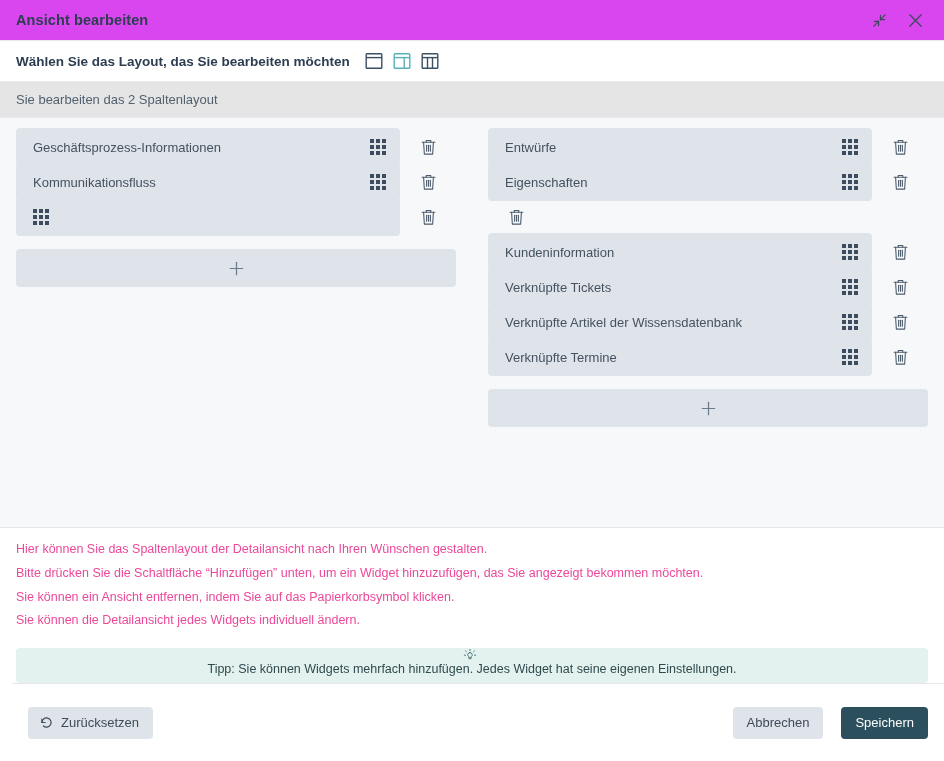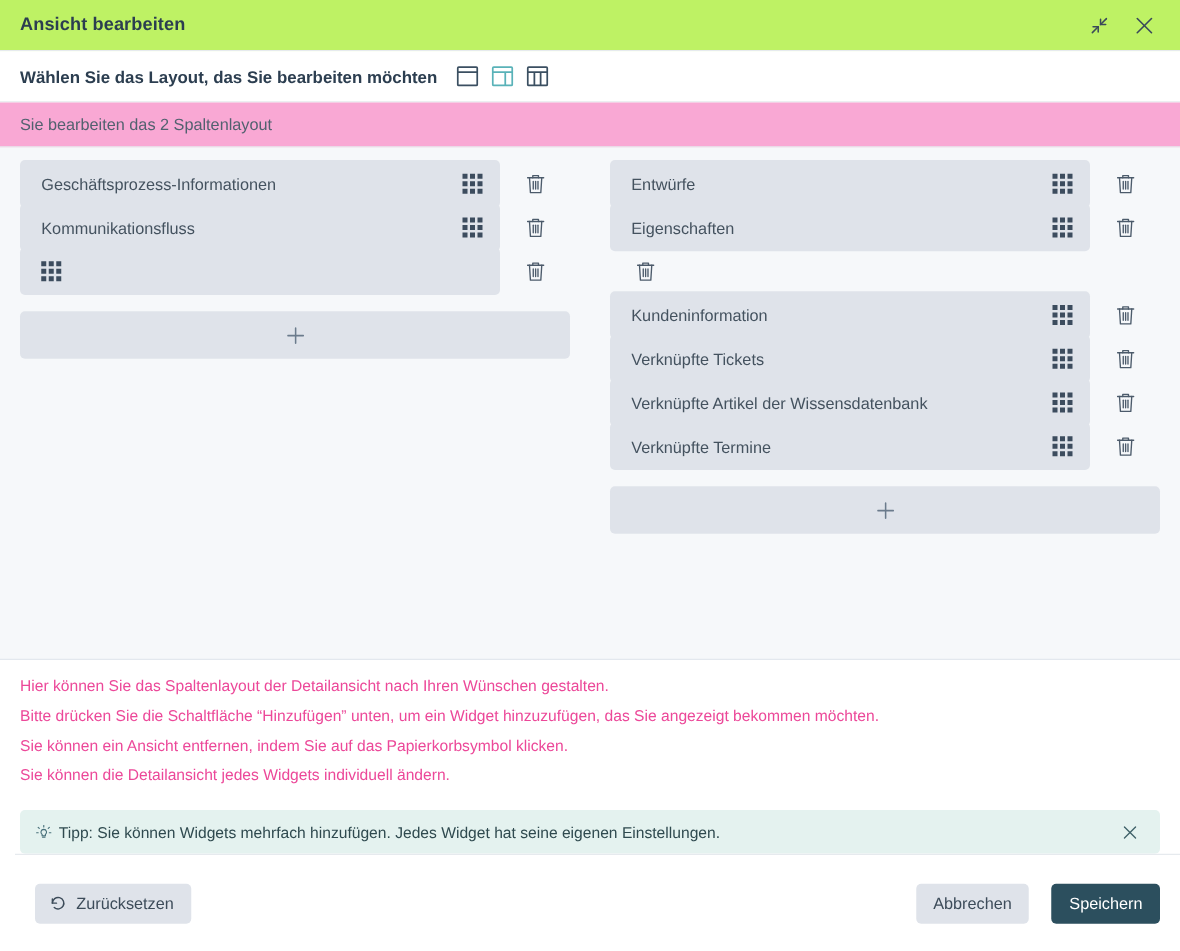--- a/index.html
+++ b/index.html
@@ -14,21 +14,21 @@
     position: relative;
     width: 944px; height: 761px;
     background: #ffffff;
     display: flex;
     flex-direction: column;
   }
 
   
   .titlebar {
     height: 41px;
-    background: #bef264;
+    background: #d946ef;
     border-bottom: 1px solid #e6eaee;
     display: flex;
     align-items: center;
     padding: 0 14px 0 16px;
     flex: 0 0 auto;
   }
   .titlebar .title {
     font-size: 14.5px;
     font-weight: bold;
     color: #2c3e50;
@@ -58,21 +58,21 @@
     font-size: 13.5px;
     font-weight: bold;
     color: #2c3e50;
   }
   .layout-icons { display: flex; align-items: center; gap: 10px; margin-left: 15px; }
   .layout-icon { width: 18px; height: 18px; cursor: pointer; display:block; }
 
   
   .subinfo {
     height: 36px;
-    background: #f9a8d4;
+    background: #e5e5e5;
     border-bottom: 1px solid #e6eaee;
     display: flex; align-items: center;
     padding: 0 16px;
     font-size: 13px;
     color: #52616f;
     flex: 0 0 auto;
   }
 
   
   .columns-area {
@@ -161,20 +161,21 @@
 
   
   .tip-wrap { padding: 8px 16px 0 16px; background:#ffffff; flex: 0 0 auto; }
   .tip {
     background: #e4f2ef;
     border-radius: 4px;
     height: 35px;
     display: flex;
     align-items: center;
     padding: 0 12px 0 12px;
+    flex-direction: column;
   }
   .tip .bulb { flex: 0 0 auto; display:flex; align-items:center; color:#48707a; margin-right:5px; }
   .tip .tiptext {
     flex: 1 1 auto;
     font-size: 12.5px;
     color: #2f4a4f;
   }
   .tip .tipclose { flex:0 0 auto; cursor:pointer; color:#3f6168; display:flex; align-items:center; padding:4px; }
 
   

